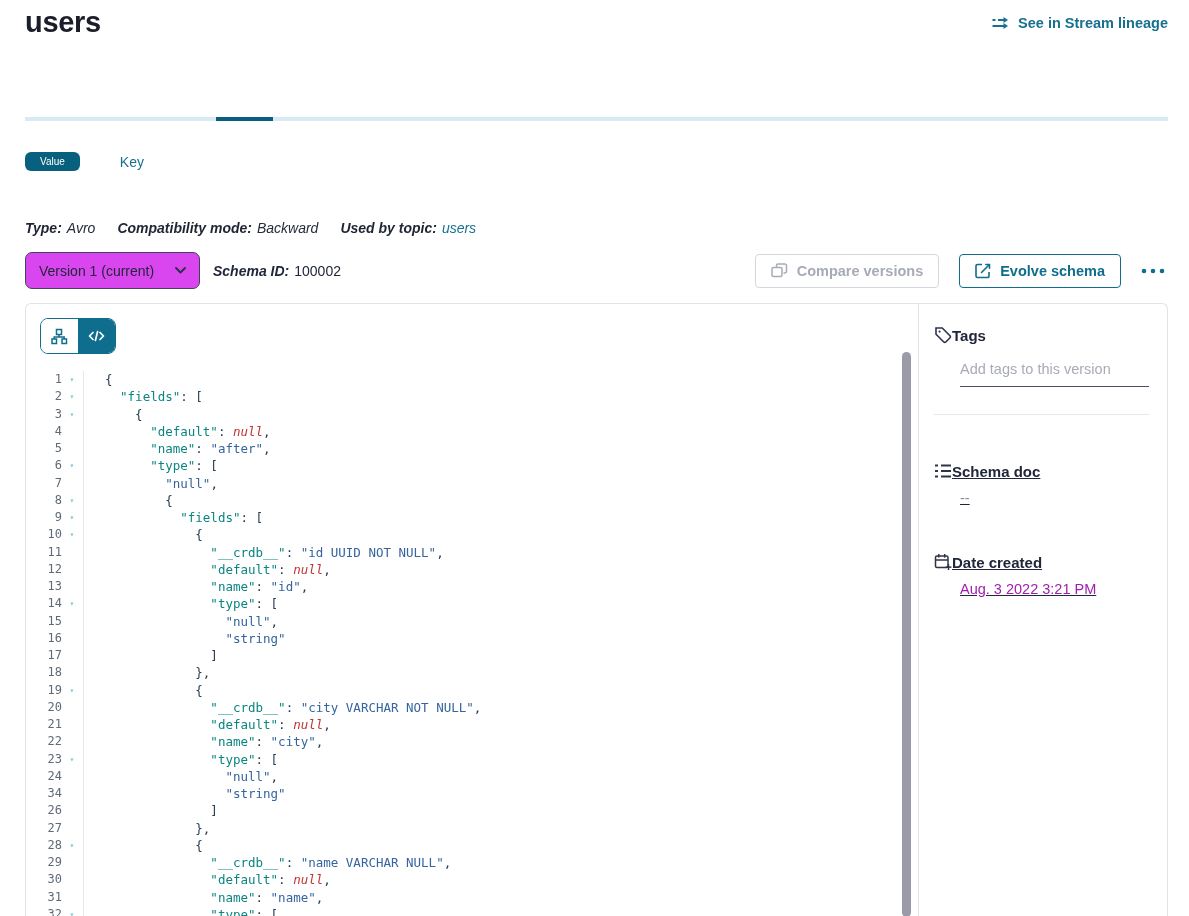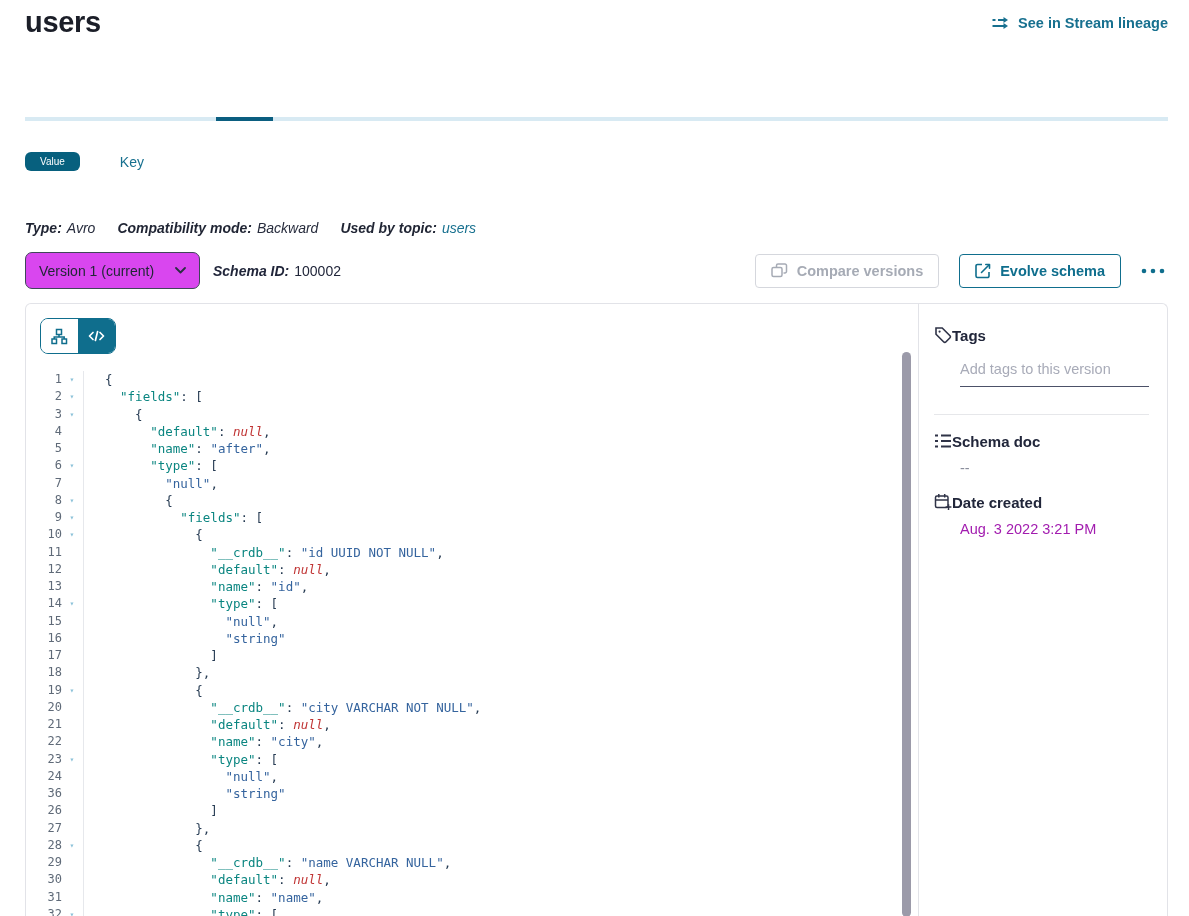--- a/index.html
+++ b/index.html
@@ -78,21 +78,21 @@
   .tok-p{color:var(--tok-punct);}
   .scrollbar{position:absolute;right:7px;top:48px;width:9px;height:565px;background:var(--scrollbar);border-radius:5px;cursor:pointer;}
   
   .sidebar{flex:none;width:249px;border-left:1px solid var(--panel-border);padding:22px 18px 0 15px;}
   .sb-head{display:flex;align-items:flex-end;font-size:15px;font-weight:700;color:#21263a;}
   .sb-icon{flex:none;width:18px;height:18px;color:#2f3347;display:flex;align-items:center;justify-content:center;}
   .tags-input{display:block;margin:13px 0 0 26px;width:189px;border:none;border-bottom:1.5px solid #4c5168;
     font-size:14.5px;padding:4px 0 9px;font-family:inherit;color:#21263a;outline:none;background:transparent;}
   .tags-input::placeholder{color:#a8abb8;}
   .sb-divider{margin-top:27px;border:none;border-top:1px solid #e6e7ea;}
-  .sb-section{margin-top:17px;}
+  .sb-section{margin-top:47px;text-decoration:underline;}
   .sb-value{margin:10px 0 0 26px;font-size:14.5px;color:#a21caf;}
   .sb-value.empty{color:#8a8e9c;}
   svg{display:block;}
 </style>
 </head>
 <body>
 
 <div class="app">
 
   <h1 class="page-title">users</h1>
@@ -366,21 +366,21 @@
           </div>
           <div class="cl">
             <span class="gut">
               <span class="ln">24</span>
               <span class="fold"></span>
             </span>
             <span class="ctext">                <span class="tok-s">"null"</span><span class="tok-p">,</span></span>
           </div>
           <div class="cl">
             <span class="gut">
-              <span class="ln">36</span>
+              <span class="ln">34</span>
               <span class="fold"></span>
             </span>
             <span class="ctext">                <span class="tok-s">"string"</span></span>
           </div>
           <div class="cl">
             <span class="gut">
               <span class="ln">26</span>
               <span class="fold"></span>
             </span>
             <span class="ctext">              <span class="tok-p">]</span></span>

